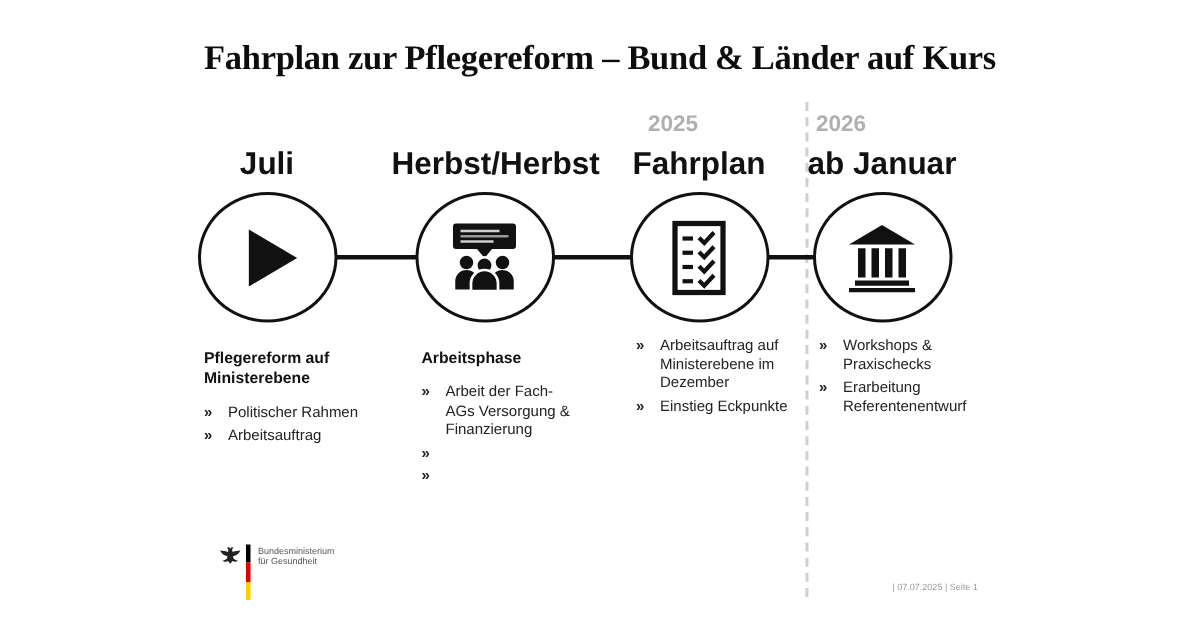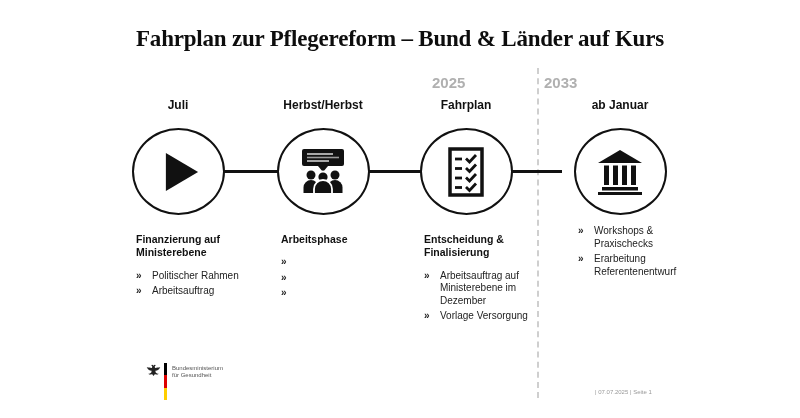--- a/index.html
+++ b/index.html
@@ -22,21 +22,21 @@
   }
   .year.left{left:432px;width:100px;text-align:left;}
   .year.right{left:544px;}
   .connector{
     position:absolute;top:170px;height:2.5px;background:#111;
   }
   .milestone{
     position:absolute;top:98px;width:124px;
   }
   .month{
-    text-align:center;font-size:12px;font-weight:700;color:#111;height:22px;white-space:nowrap;
+    text-align:center;font-size:21px;font-weight:700;color:#111;height:22px;white-space:nowrap;
   }
   .circle{
     box-sizing:border-box;width:93px;height:87px;margin:8px auto 0 auto;
     border:2.5px solid #111;border-radius:50%;
     display:flex;align-items:center;justify-content:center;background:#fff;
   }
   .subheading{
     margin-top:18px;padding-left:20px;font-size:10.5px;font-weight:700;color:#111;
     line-height:1.28;
   }
@@ -51,34 +51,34 @@
   .page-info{position:absolute;left:595px;top:389px;font-size:6px;color:#999;}
   svg{display:block;}
 </style>
 </head>
 <body>
 
 <div class="title">Fahrplan zur Pflegereform – Bund &amp; Länder auf Kurs</div>
 
 <div class="divider-line"></div>
 <div class="year left">2025</div>
-<div class="year right">2033</div>
+<div class="year right">2026</div>
 
 <div class="connector" style="left:222px;width:57px;"></div>
 <div class="connector" style="left:367px;width:55px;"></div>
 <div class="connector" style="left:510px;width:52px;"></div>
 
 <div class="milestone" style="left:116px;">
   <div class="month">Juli</div>
   <div class="circle">
     <svg width="36" height="42" viewBox="0 0 38 44" style="margin-left:8px;">
       <polygon points="2,2 2,42 36,22" fill="#111"></polygon>
     </svg>
   </div>
-  <div class="subheading">Finanzierung auf Ministerebene</div>
+  <div class="subheading">Pflegereform auf Ministerebene</div>
   <div class="bullets">
     <div class="bullet">
       <span class="marker">»</span>
       <span class="btext">Politischer Rahmen</span>
     </div>
     <div class="bullet">
       <span class="marker">»</span>
       <span class="btext">Arbeitsauftrag</span>
     </div>
   </div>
@@ -98,20 +98,21 @@
       <circle cx="36" cy="27" r="4.5" fill="#111"></circle>
       <path d="M28.5 45 v-5.5 a7.5 7.5 0 0 1 15 0 V45 z" fill="#111"></path>
       <circle cx="24" cy="29" r="5.5" fill="#111" stroke="#fff" stroke-width="1.8"></circle>
       <path d="M15 46 v-5 a9 9 0 0 1 18 0 v5 z" fill="#111" stroke="#fff" stroke-width="1.8"></path>
     </svg>
   </div>
   <div class="subheading">Arbeitsphase</div>
   <div class="bullets">
     <div class="bullet">
       <span class="marker">»</span>
+      <span class="btext">Arbeit der Fach-AGs Versorgung &amp; Finanzierung</span>
     </div>
     <div class="bullet">
       <span class="marker">»</span>
     </div>
     <div class="bullet">
       <span class="marker">»</span>
     </div>
   </div>
 </div>
 
@@ -123,34 +124,33 @@
       <line x1="9" y1="13" x2="16" y2="13" stroke="#111" stroke-width="2.8"></line>
       <path d="M20 12.5 l3.5 3.5 l6.5 -7" stroke="#111" stroke-width="2.8" fill="none"></path>
       <line x1="9" y1="22.5" x2="16" y2="22.5" stroke="#111" stroke-width="2.8"></line>
       <path d="M20 22 l3.5 3.5 l6.5 -7" stroke="#111" stroke-width="2.8" fill="none"></path>
       <line x1="9" y1="32" x2="16" y2="32" stroke="#111" stroke-width="2.8"></line>
       <path d="M20 31.5 l3.5 3.5 l6.5 -7" stroke="#111" stroke-width="2.8" fill="none"></path>
       <line x1="9" y1="41.5" x2="16" y2="41.5" stroke="#111" stroke-width="2.8"></line>
       <path d="M20 41 l3.5 3.5 l6.5 -7" stroke="#111" stroke-width="2.8" fill="none"></path>
     </svg>
   </div>
-  <div class="subheading">Entscheidung &amp; Finalisierung</div>
   <div class="bullets">
     <div class="bullet">
       <span class="marker">»</span>
       <span class="btext">Arbeitsauftrag auf Ministerebene im Dezember</span>
     </div>
     <div class="bullet">
       <span class="marker">»</span>
-      <span class="btext">Vorlage Versorgung</span>
+      <span class="btext">Einstieg Eckpunkte</span>
     </div>
   </div>
 </div>
 
-<div class="milestone" style="left:558px;">
+<div class="milestone" style="left:526px;">
   <div class="month">ab Januar</div>
   <div class="circle">
     <svg width="46" height="46" viewBox="0 0 46 46">
       <polygon points="23,1 45,14 1,14" fill="#111"></polygon>
       <rect x="7" y="16.5" width="5" height="19.5" fill="#111"></rect>
       <rect x="16" y="16.5" width="5" height="19.5" fill="#111"></rect>
       <rect x="25" y="16.5" width="5" height="19.5" fill="#111"></rect>
       <rect x="34" y="16.5" width="5" height="19.5" fill="#111"></rect>
       <rect x="5" y="38" width="36" height="3.5" fill="#111"></rect>
       <rect x="1" y="43" width="44" height="3" fill="#111"></rect>

